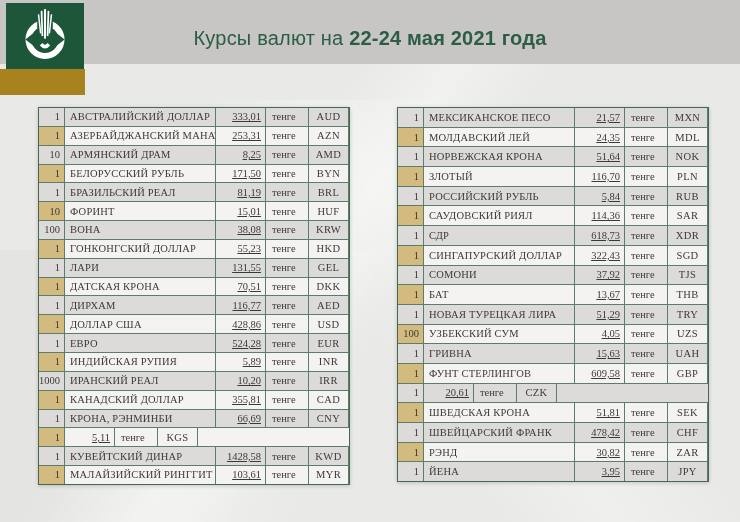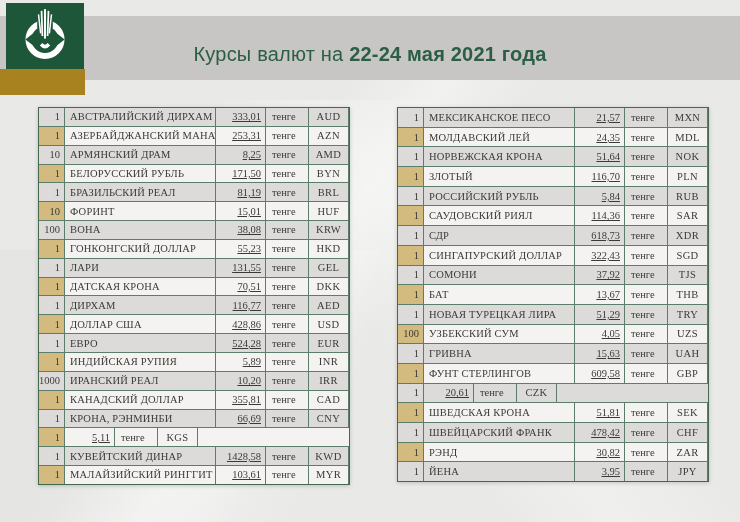--- a/index.html
+++ b/index.html
@@ -19,21 +19,21 @@
   .swoosh.s2{
     left:180px;top:100px;width:700px;height:600px;
     background:linear-gradient(55deg, rgba(255,255,255,0) 40%, rgba(255,255,255,0.30) 50%, rgba(255,255,255,0) 62%);
   }
   .swoosh.s3{
     left:-60px;top:250px;width:500px;height:400px;
     background:linear-gradient(115deg, rgba(0,0,0,0.02) 30%, rgba(255,255,255,0.25) 55%, rgba(0,0,0,0) 70%);
   }
 
   .header-bar{
-    position:absolute;left:0;top:16px;width:740px;height:64px;
+    position:absolute;left:0;top:0;width:740px;height:64px;
     background:#c7c6c4;
     display:flex;align-items:center;justify-content:center;
   }
   .page-title{
     font-family:"Liberation Sans", sans-serif;
     font-size:20px;color:#2c5e45;letter-spacing:0.2px;
     padding-top:13px;
   }
   .page-title b{font-weight:700;}
 
@@ -119,21 +119,21 @@
       <path d="M37.5 8 L35 30" stroke="#ffffff" stroke-width="1.7"></path>
 
       <path d="M24 44 Q30 51 36 44 L33 41 Q30 45 27 41 Z" fill="#ffffff"></path>
     </svg>
   </div>
   <div class="gold-strip"></div>
 
   <div class="rates-table t-left" id="table-left">
       <div class="crow odd">
         <div class="c-qty">1</div>
-        <div class="c-name">АВСТРАЛИЙСКИЙ ДИРХАМ</div>
+        <div class="c-name">АВСТРАЛИЙСКИЙ ДОЛЛАР</div>
         <div class="c-rate">333,01</div>
         <div class="c-unit">тенге</div>
         <div class="c-code">AUD</div>
       </div>
       <div class="crow even">
         <div class="c-qty">1</div>
         <div class="c-name">АЗЕРБАЙДЖАНСКИЙ МАНАТ</div>
         <div class="c-rate">253,31</div>
         <div class="c-unit">тенге</div>
         <div class="c-code">AZN</div>

